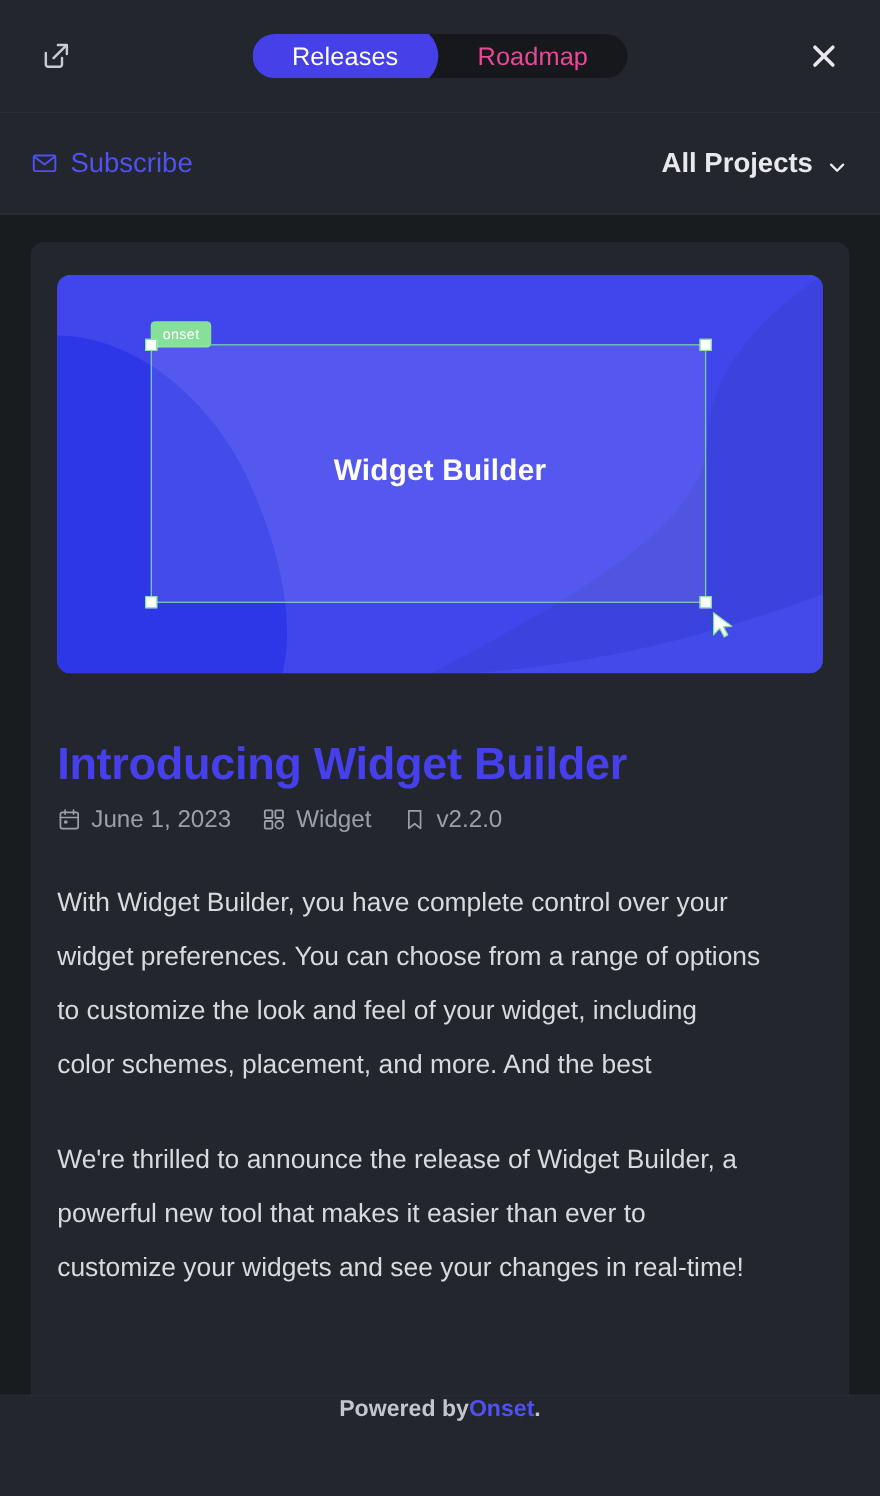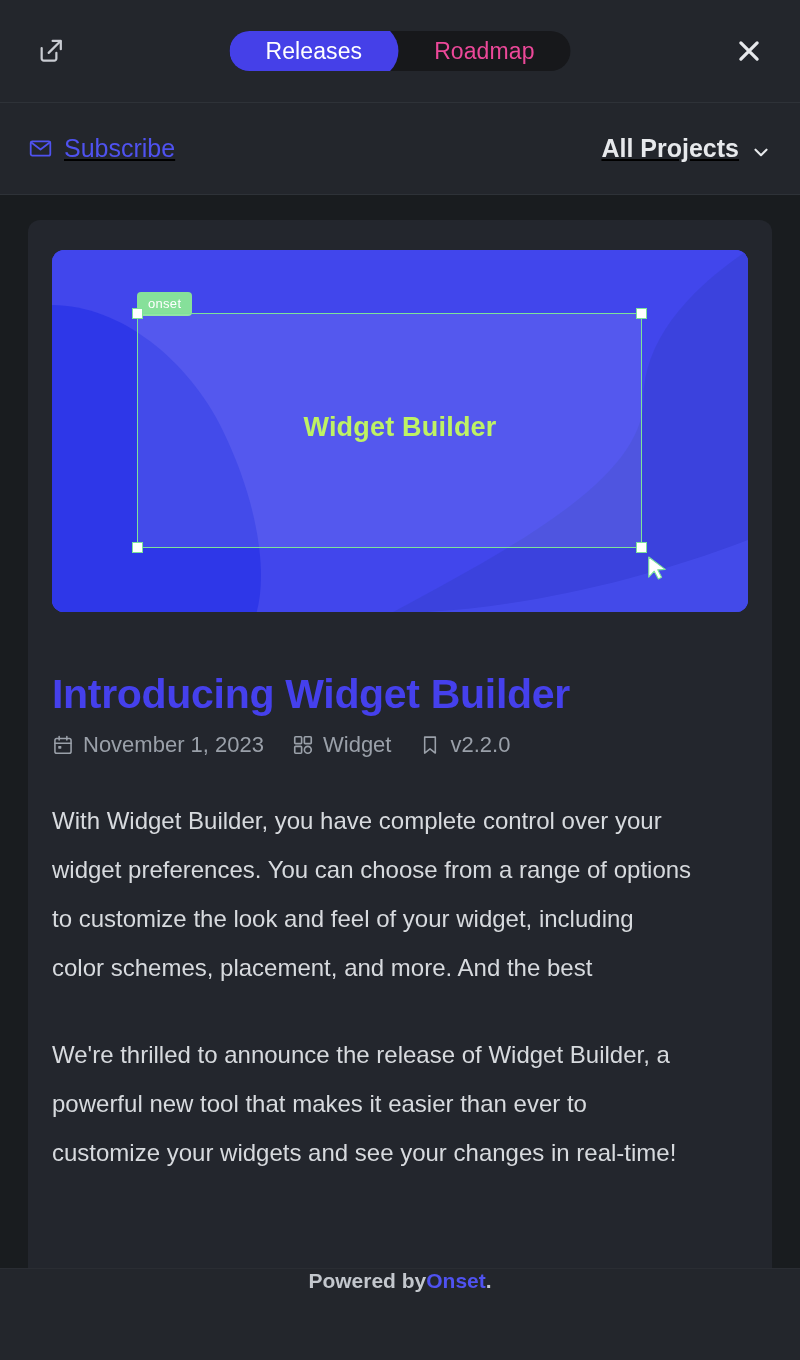--- a/index.html
+++ b/index.html
@@ -69,21 +69,20 @@
 
   
   .subbar {
     height: 92px;
     background: #23262c;
     border-bottom: 1px solid #2e3238;
     display: flex;
     align-items: center;
     justify-content: space-between;
     padding: 0 28px;
-    text-decoration: underline;
   }
 
   .subscribe {
     display: flex;
     align-items: center;
     gap: 11px;
     color: #4f52f0;
     font-size: 25px;
     cursor: pointer;
   }
@@ -160,21 +159,21 @@
   .handle.tl { left: -6px; top: -6px; }
   .handle.tr { right: -6px; top: -6px; }
   .handle.bl { left: -6px; bottom: -6px; }
   .handle.br { right: -6px; bottom: -6px; }
 
   .hero-title {
     position: absolute;
     left: 0; right: 0;
     top: 162px;
     text-align: center;
-    color: #bef264;
+    color: #ffffff;
     font-size: 27px;
     font-weight: bold;
     letter-spacing: .2px;
   }
 
   .cursor {
     position: absolute;
     left: 594px;
     top: 305px;
     width: 22px;
@@ -300,21 +299,21 @@
 
     <h1 class="article-title">Introducing Widget Builder</h1>
 
     <div class="meta">
       <span class="meta-item">
         <svg width="22" height="22" viewBox="0 0 24 24" fill="none" stroke="#9aa0a9" stroke-width="1.7" stroke-linecap="round" stroke-linejoin="round">
           <rect x="3.2" y="5" width="17.6" height="16" rx="2"></rect>
           <path d="M7.8 2.8 V6.6 M16.2 2.8 V6.6 M3.2 10 H20.8"></path>
           <rect x="6.8" y="13" width="3.4" height="3" rx=".6" fill="#9aa0a9" stroke="none"></rect>
         </svg>
-        <span>November 1, 2023</span>
+        <span>June 1, 2023</span>
       </span>
       <span class="gap"></span>
       <span class="meta-item">
         <svg width="22" height="22" viewBox="0 0 24 24" fill="none" stroke="#9aa0a9" stroke-width="1.8" stroke-linejoin="round">
           <rect x="3" y="3" width="7.5" height="7.5" rx="1"></rect>
           <rect x="13.5" y="3" width="7.5" height="7.5" rx="1"></rect>
           <rect x="3" y="13.5" width="7.5" height="7.5" rx="1"></rect>
           <circle cx="17.25" cy="17.25" r="3.75"></circle>
         </svg>
         <span>Widget</span>

